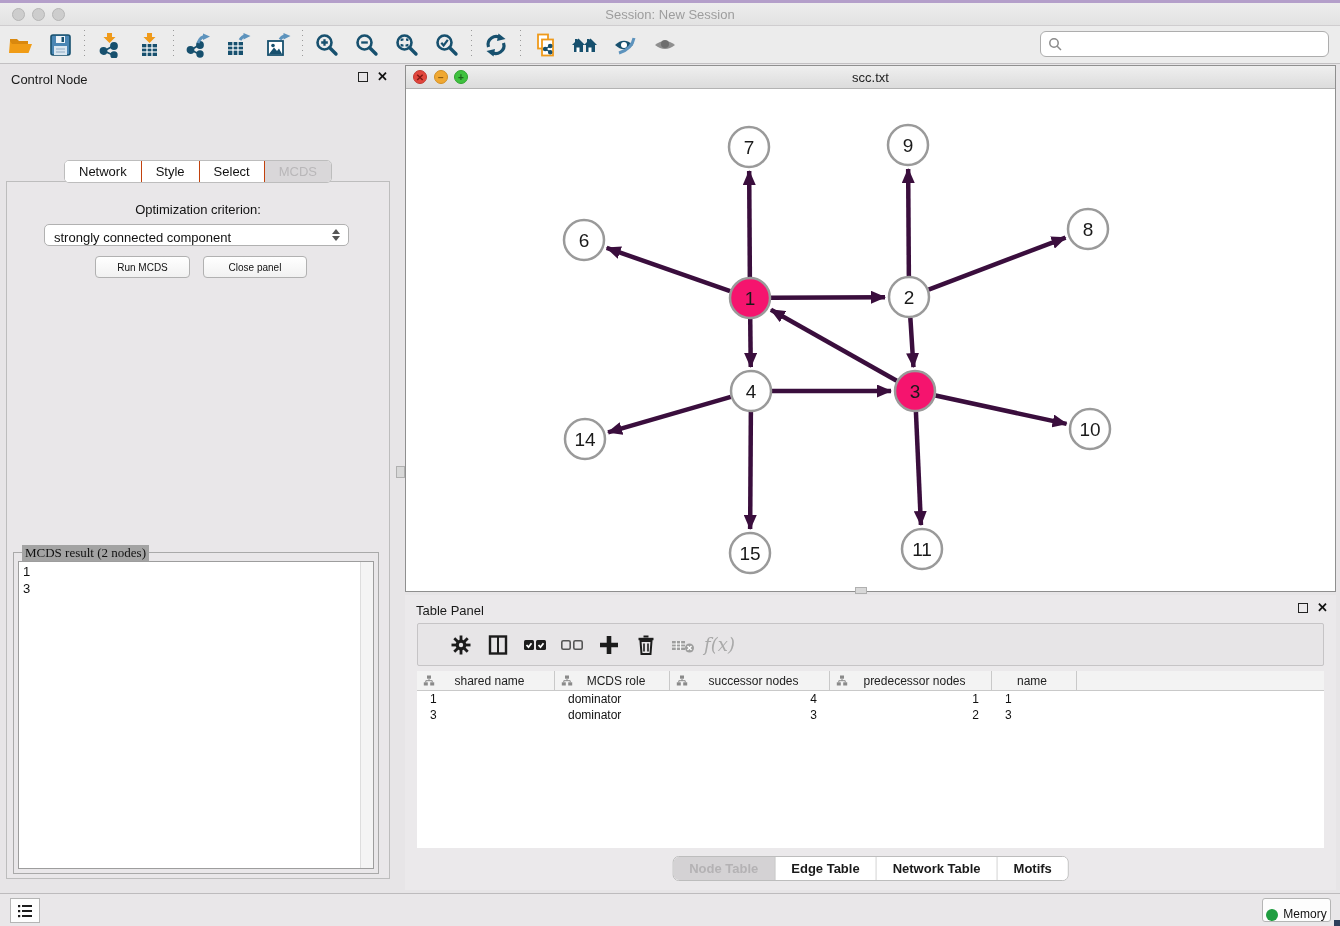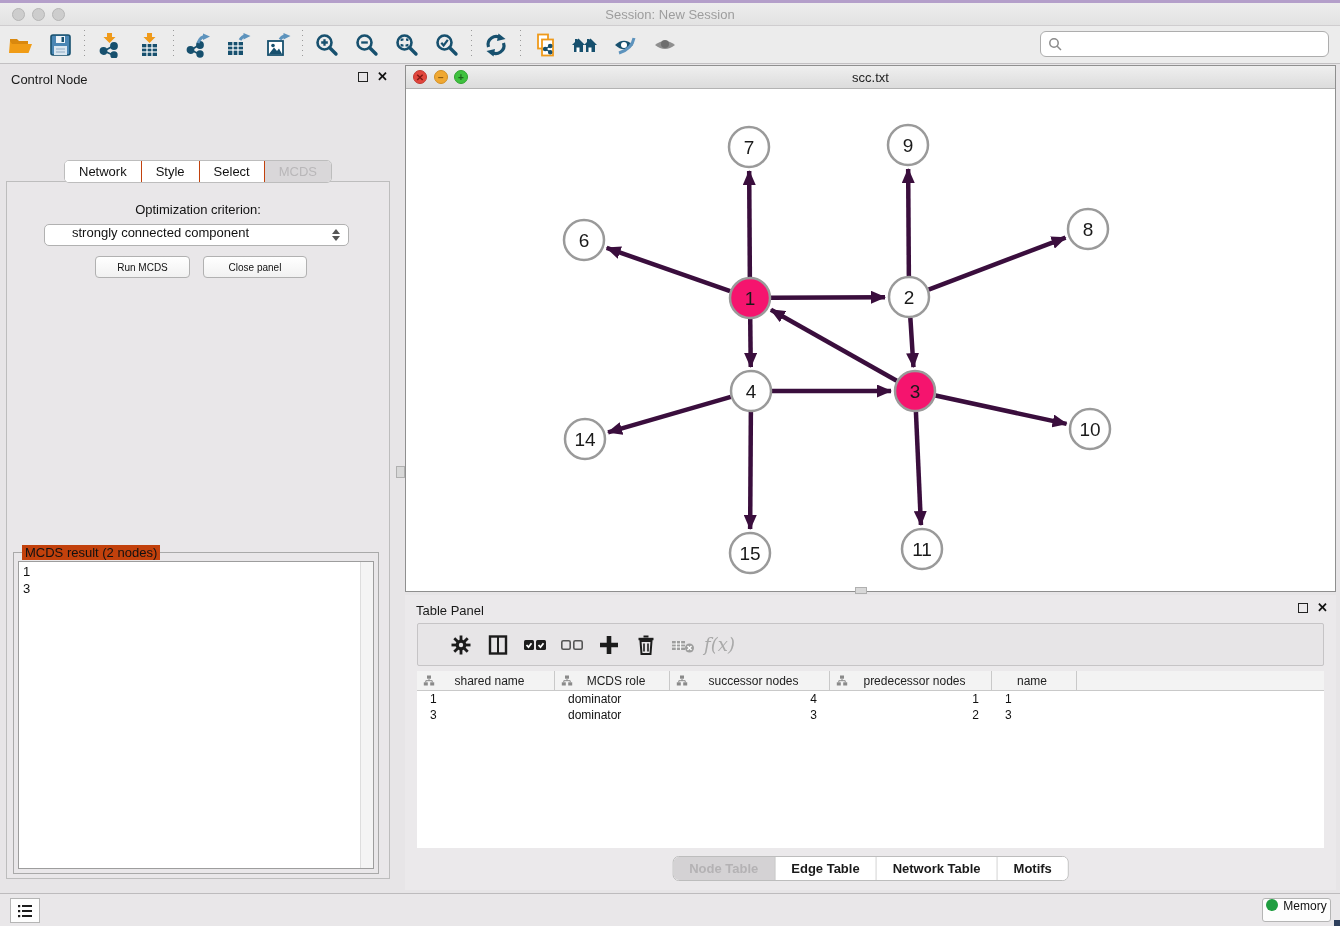--- a/index.html
+++ b/index.html
@@ -39,35 +39,35 @@
   #cp-tabs { position:absolute; left:50%; transform:translateX(-50%); top:96px; display:flex; z-index:3;
     border:1px solid #bdbdbd; border-radius:5px; overflow:hidden; background:#fff; }
   .cp-tab { padding:3px 14px; font-size:13px; color:#111; background:#fff; border-right:1px solid #c2410c; }
   .cp-tab:last-child { border-right:none; }
   .cp-tab.selected { background:#d9d7d9; color:#b9b7b9; }
 
   #cp-body { position:absolute; left:6px; right:6px; top:117px; bottom:2px;
     background:#e9e7e9; border:1px solid #bdbdbd; }
   #opt-label { position:absolute; left:0; right:0; top:20px; text-align:center; font-size:13px; color:#111; }
   #criterion-select { position:absolute; left:37px; right:40px; top:42px; height:22px; background:#fff;
-    border:1px solid #b1b1b1; border-radius:5px; display:flex; align-items:flex-start; font-size:13px; color:#111;
-    padding-left:27px; }
+    border:1px solid #b1b1b1; border-radius:5px; display:flex; align-items:flex-end; font-size:13px; color:#111;
+    padding-left:9px; }
   #criterion-stepper { position:absolute; right:6px; top:2px; width:12px; height:16px;
     display:flex; flex-direction:column; align-items:center; justify-content:center; gap:2px; }
   .tri-up { width:0; height:0; border-left:4px solid transparent; border-right:4px solid transparent; border-bottom:5px solid #555; }
   .tri-down { width:0; height:0; border-left:4px solid transparent; border-right:4px solid transparent; border-top:5px solid #555; }
   .cp-btn { position:absolute; top:74px; height:22px; background:linear-gradient(#ffffff,#f1f1f1);
     border:1px solid #b1b1b1; border-radius:4px; font-size:10px; color:#111;
     display:flex; align-items:center; justify-content:center; }
   #run-btn { left:88px; width:95px; }
   #closepanel-btn { left:196px; width:104px; }
 
   #mcds-fieldset { position:absolute; left:6px; right:10px; top:370px; bottom:4px;
     border:1px solid #a9a9a9; }
-  #mcds-legend { position:absolute; left:8px; top:-8px; background:#c2410c; padding:0 3px; font-size:13px; color:#111; }
+  #mcds-legend { position:absolute; left:8px; top:-8px; background:#a3a3a3; padding:0 3px; font-size:13px; color:#111;font-family:Liberation Serif, serif; }
   #mcds-text { position:absolute; left:4px; right:4px; top:8px; bottom:4px; background:#fff;
     border:1px solid #9d9d9d; font-size:13px; color:#111; line-height:17px; padding:1px 4px;
     white-space:pre-line; }
   #mcds-scroll { position:absolute; right:0; top:0; bottom:0; width:13px; background:#f4f4f4; border-left:1px solid #ddd; }
 
   
   #network-window { position:absolute; left:405px; top:65px; width:931px; height:527px;
     border:1px solid #8f8f8f; background:#fff; }
   #net-titlebar { position:absolute; left:0; top:0; right:0; height:23px;
     background:linear-gradient(#efefef,#dcdcdc); border-bottom:1px solid #b3b3b3; }
@@ -104,21 +104,21 @@
   .tp-tab { padding:4px 16px; font-size:13px; font-weight:bold; color:#1a1a1a; background:#fff; border-right:1px solid #c6c6c6; }
   .tp-tab:last-child { border-right:none; }
   .tp-tab.selected { background:#d4d2d4; color:#b4b2b4; }
 
   
   #status-bar { position:absolute; left:0; top:893px; width:100%; height:33px;
     background:#e9e7e9; border-top:1px solid #bdbbbd; }
   #list-btn { position:absolute; left:10px; top:4px; width:30px; height:25px; background:#fdfdfd;
     border:1px solid #b5b5b5; display:flex; align-items:center; justify-content:center; }
   #memory-btn { position:absolute; right:9px; top:4px; width:69px; height:24px; background:#fdfdfd;
-    border:1px solid #b5b5b5; border-radius:3px; display:flex; align-items:flex-start; justify-content:center; gap:5px;
+    border:1px solid #b5b5b5; border-radius:3px; display:flex; align-items:flex-end; justify-content:center; gap:5px;
     font-size:12px; color:#111; }
   #memory-dot { width:12px; height:12px; border-radius:50%; background:#1f9d40; }
   #corner-br { position:absolute; right:0; bottom:0; width:6px; height:6px; background:#2e3f5c; }
 </style>
 </head>
 <body>
 
 <div id="window">
 
   <div id="top-strip"></div>

